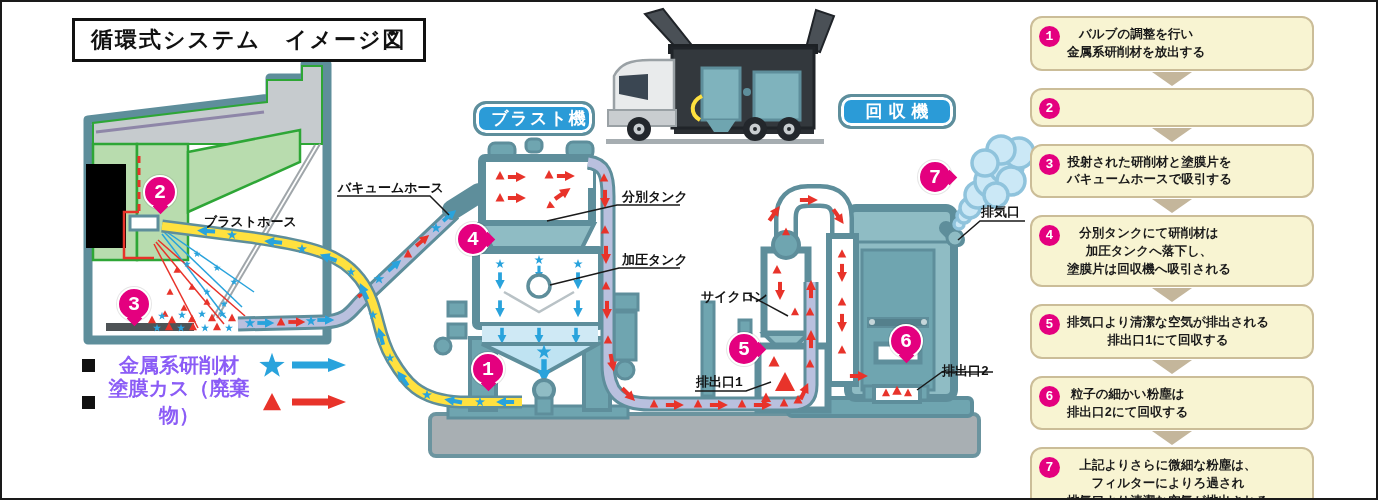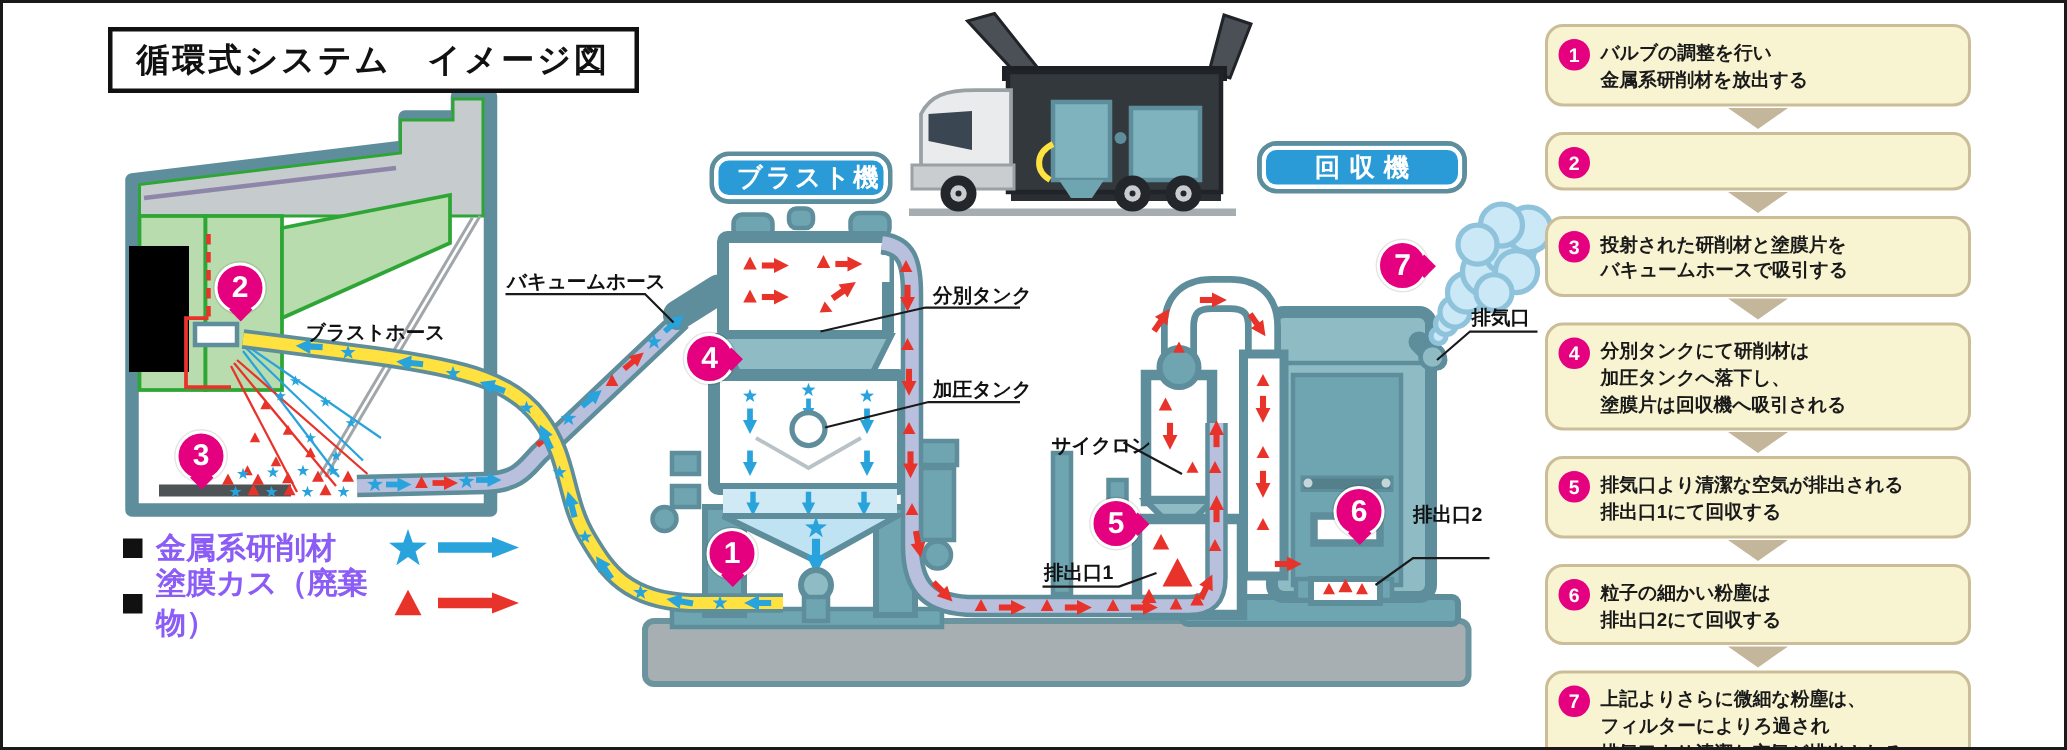--- a/index.html
+++ b/index.html
@@ -1,31 +1,31 @@
 <!DOCTYPE html>
 <html><head>
 <meta charset="utf-8">
 <style>
   html,body{margin:0;padding:0;background:#fff;}
   .canvas{position:relative;width:1378px;height:500px;background:#fff;border:2px solid #1a1a1a;
-          box-sizing:border-box;overflow:hidden;font-family:Liberation Sans, sans-serif;}
+          box-sizing:border-box;overflow:hidden;font-family:Liberation Mono, monospace;text-align:center;}
   .art{position:absolute;left:0;top:0;width:1378px;height:500px;}
   .red{color:#E8332A}.blue{color:#29A3DC}
   .title-box{position:absolute;left:70px;top:16px;border:3px solid #111;background:#fff;
              padding:4px 16px;font-size:22px;font-weight:bold;letter-spacing:2px;color:#111;}
   .part-label{position:absolute;font-size:13px;font-weight:bold;color:#111;white-space:nowrap;}
   .lbl-vacuum{left:336px;top:177px}.lbl-blasthose{left:202px;top:211px}
   .lbl-septank{left:620px;top:186px}.lbl-presstank{left:620px;top:249px}
   .lbl-cyclone{left:699px;top:286px}.lbl-out1{left:694px;top:371px}
-  .lbl-out2{left:940px;top:332px}.lbl-exhaust{left:979px;top:201px}
+  .lbl-out2{left:940px;top:360px}.lbl-exhaust{left:979px;top:201px}
   .badge{position:absolute;height:35px;display:flex;align-items:center;justify-content:center;
          background:#2B9BD7;color:#fff;font-weight:bold;font-size:17px;border:3px solid #5E8E9B;
          box-shadow:inset 0 0 0 3px #fff;border-radius:13px;box-sizing:border-box;padding-left:11px;}
   .badge-blast{left:471px;top:99px;width:122px;letter-spacing:2px;}
-  .badge-recovery{left:836px;top:92px;width:140px;letter-spacing:6px;padding-left:6px;}
+  .badge-recovery{left:836px;top:92px;width:118px;letter-spacing:6px;padding-left:6px;}
   .marker{position:absolute;width:34px;height:34px;background:#E4007F;border:2.5px solid #fff;
           border-radius:50%;color:#fff;display:flex;align-items:center;justify-content:center;
           font-size:20px;font-weight:bold;z-index:6;box-sizing:border-box;
           box-shadow:0 0 0 1px rgba(0,0,0,.10);}
   .marker .tail{position:absolute;width:11px;height:11px;background:#E4007F;transform:rotate(45deg);z-index:-1;}
   .tail-b{left:10px;bottom:-5px;}.tail-r{right:-5px;top:10px;}
   .m1{left:469px;top:350px}.m2{left:141px;top:173px}.m3{left:115px;top:285px}
   .m4{left:454px;top:220px}.m5{left:725px;top:330px}.m6{left:887px;top:322px}.m7{left:916px;top:158px}
   .legend{position:absolute;left:80px;top:348px;}
   .legend-row{display:flex;align-items:center;height:30px;margin-bottom:7px;}

